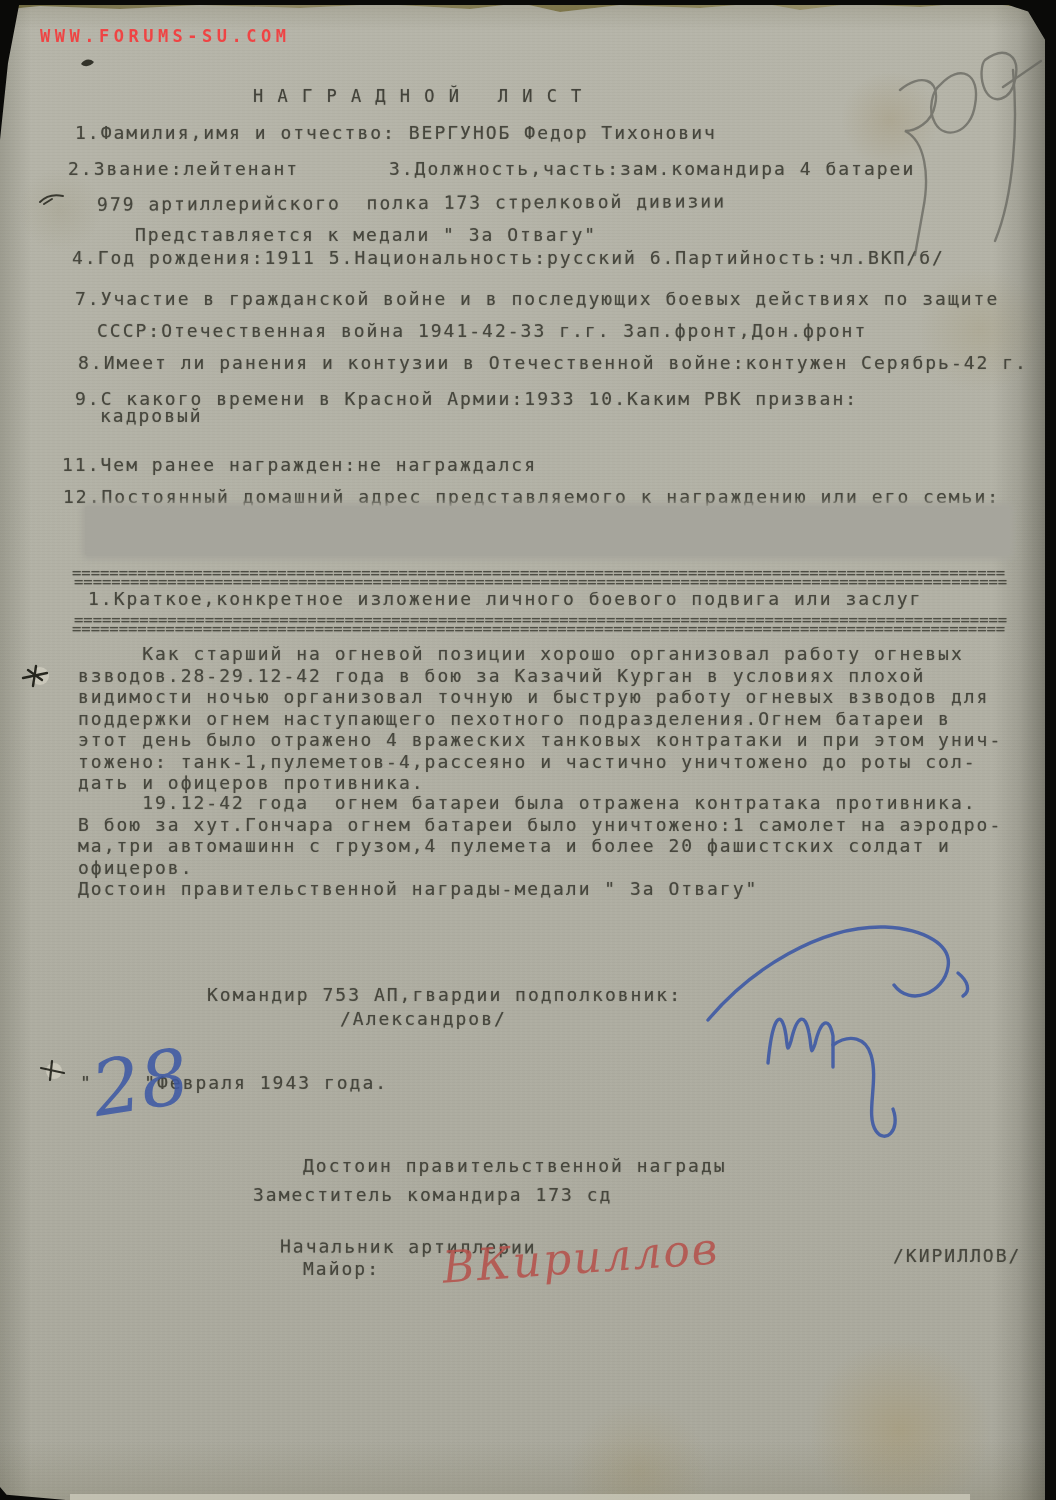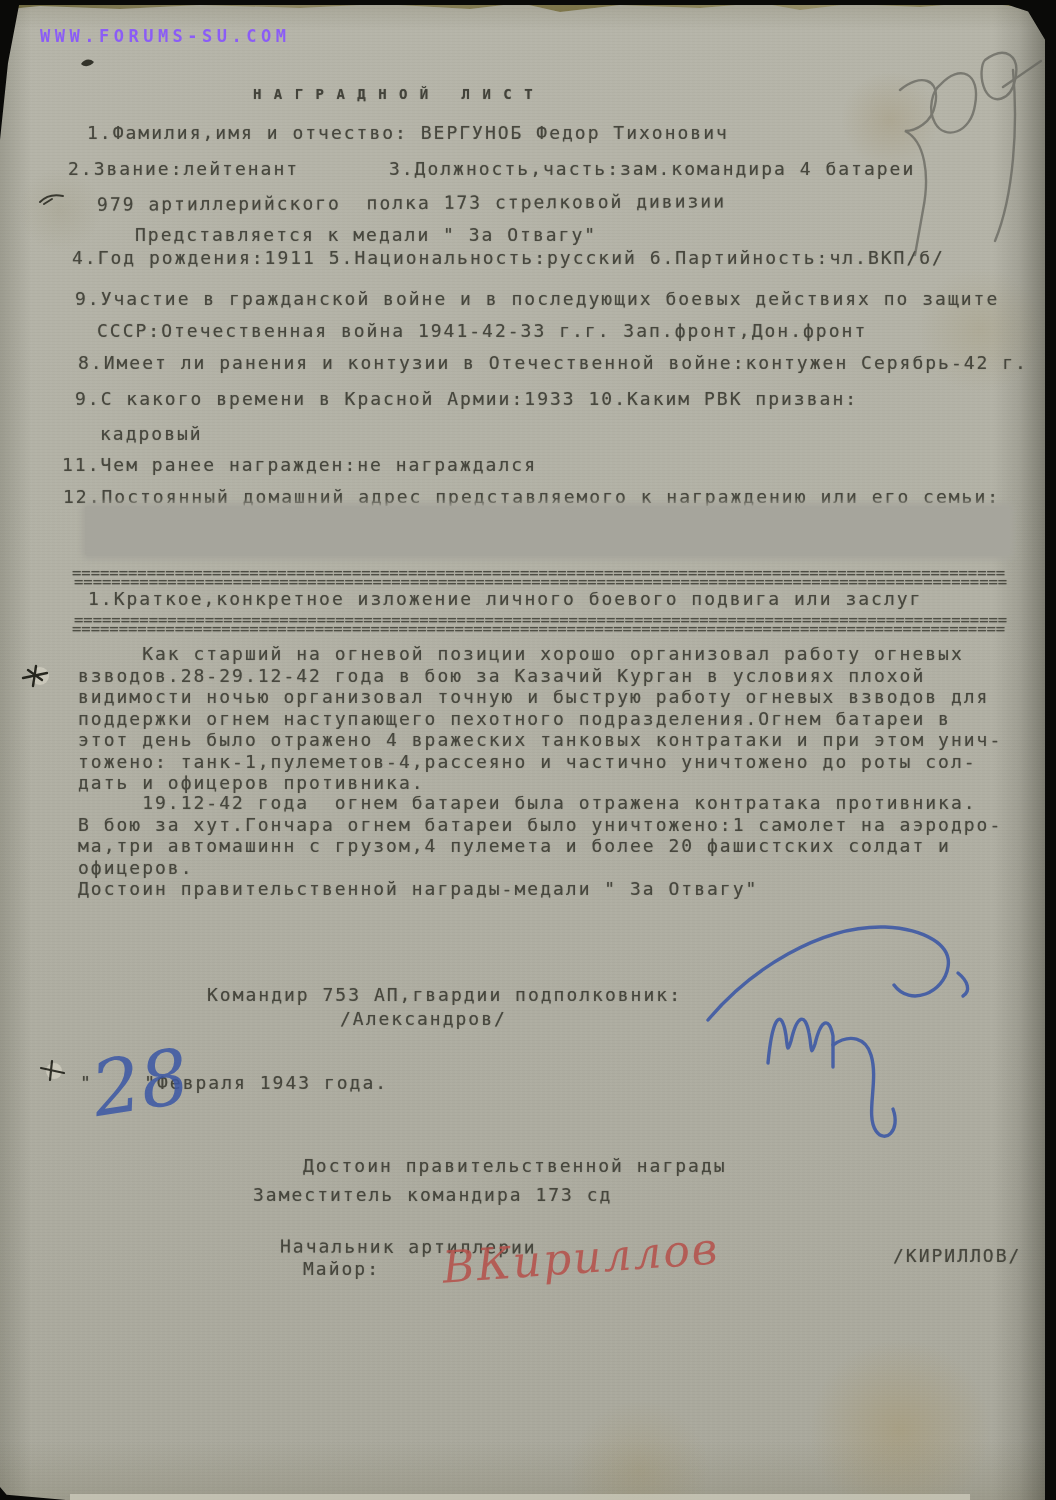--- a/index.html
+++ b/index.html
@@ -36,27 +36,27 @@
     clip-path:polygon(0 0,100% 0,40% 45%,0 100%);}
   .blacknotch-bl{position:absolute;left:0;bottom:0;width:66px;height:13px;background:#0a0a08;
     clip-path:polygon(0 0,10% 60%,100% 100%,0 100%);}
   .bottom-sliver{position:absolute;left:70px;bottom:0;width:900px;height:6px;background:#d2d0c0;opacity:.7;}
 
   .t{
     position:absolute;font-family:"DejaVu Sans Mono",monospace;
     font-size:18px;letter-spacing:2px;color:#3c3c33;white-space:pre;
     text-shadow:0 0 1px rgba(60,60,50,.6);opacity:.9;
   }
-  .title{font-size:14px;font-weight:bold;letter-spacing:2px;color:#37372f;}
+  .title{font-size:17px;font-weight:normal;letter-spacing:2px;color:#37372f;}
   .para{line-height:21.5px;}
   .divider{font-size:15.5px;letter-spacing:0;opacity:.85;}
   .watermark{
     position:absolute;left:40px;top:26px;
     font-family:"DejaVu Sans Mono",monospace;font-size:17px;font-weight:bold;
-    letter-spacing:4.5px;color:#8b5cf6;white-space:pre;
+    letter-spacing:4.5px;color:#ef4444;white-space:pre;
   }
   .redact{
     position:absolute;left:85px;top:506px;width:925px;height:50px;
     background:#a6a59c;box-shadow:0 0 6px 3px #a6a59c;border-radius:3px;
   }
   .hand-blue{
     position:absolute;font-family:"DejaVu Serif",serif;font-style:italic;
     color:#3b57a5;opacity:.85;
   }
   .hand-red{
@@ -72,30 +72,30 @@
 </head>
 <body>
 
 <div class="torn-strip"></div>
 <div class="paper"></div>
 
 <div class="watermark">WWW.FORUMS-SU.COM</div>
 
 <div class="t title" style="left:253px;top:86px;">Н А Г Р А Д Н О Й   Л И С Т</div>
 
-<div class="t" style="left:75px;top:122px;margin-left:12px;">1.Фамилия,имя и отчество: ВЕРГУНОБ Федор Тихонович</div>
+<div class="t" style="left:75px;top:122px;">1.Фамилия,имя и отчество: ВЕРГУНОБ Федор Тихонович</div>
 <div class="t" style="left:68px;top:158px;">2.Звание:лейтенант       3.Должность,часть:зам.командира 4 батареи</div>
 <div class="t tilt1" style="left:97px;top:192px;">979 артиллерийского  полка 173 стрелковой дивизии</div>
 <div class="t" style="left:135px;top:224px;">Представляется к медали " За Отвагу"</div>
 <div class="t" style="left:72px;top:247px;">4.Год рождения:1911 5.Национальность:русский 6.Партийность:чл.ВКП/б/</div>
-<div class="t" style="left:75px;top:288px;">9.Участие в гражданской войне и в последующих боевых действиях по защите</div>
+<div class="t" style="left:75px;top:288px;">7.Участие в гражданской войне и в последующих боевых действиях по защите</div>
 <div class="t" style="left:97px;top:320px;">СССР:Отечественная война 1941-42-33 г.г. Зап.фронт,Дон.фронт</div>
 <div class="t" style="left:78px;top:352px;">8.Имеет ли ранения и контузии в Отечественной войне:контужен Серябрь-42 г.</div>
 <div class="t" style="left:75px;top:388px;text-align:center;">9.С какого времени в Красной Армии:1933 10.Каким РВК призван:</div>
-<div class="t" style="left:100px;top:423px;">кадровый</div>
+<div class="t" style="left:100px;top:405px;">кадровый</div>
 <div class="t" style="left:62px;top:454px;">11.Чем ранее награжден:не награждался</div>
 <div class="t" style="left:63px;top:486px;">12.Постоянный домашний адрес представляемого к награждению или его семьи:</div>
 
 <div class="redact"></div>
 
 <div class="t divider" style="left:72px;top:564px;">====================================================================================================</div>
 <div class="t divider" style="left:74px;top:573px;">====================================================================================================</div>
 <div class="t" style="left:88px;top:588px;">1.Краткое,конкретное изложение личного боевого подвига или заслуг</div>
 <div class="t divider" style="left:74px;top:611px;">====================================================================================================</div>
 <div class="t divider" style="left:72px;top:620px;">====================================================================================================</div>

